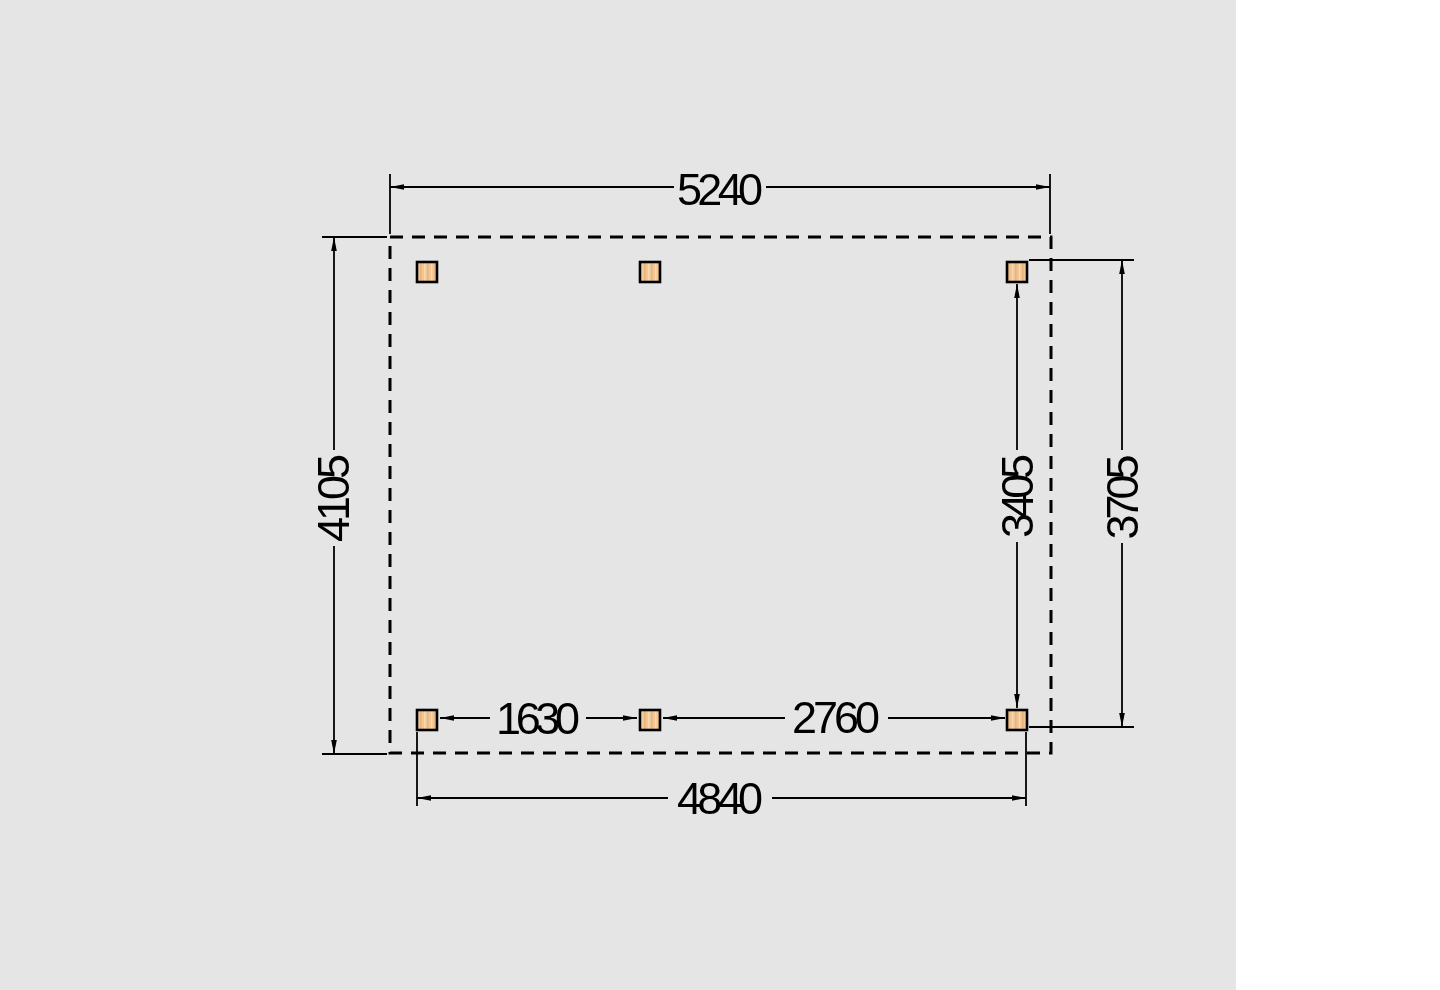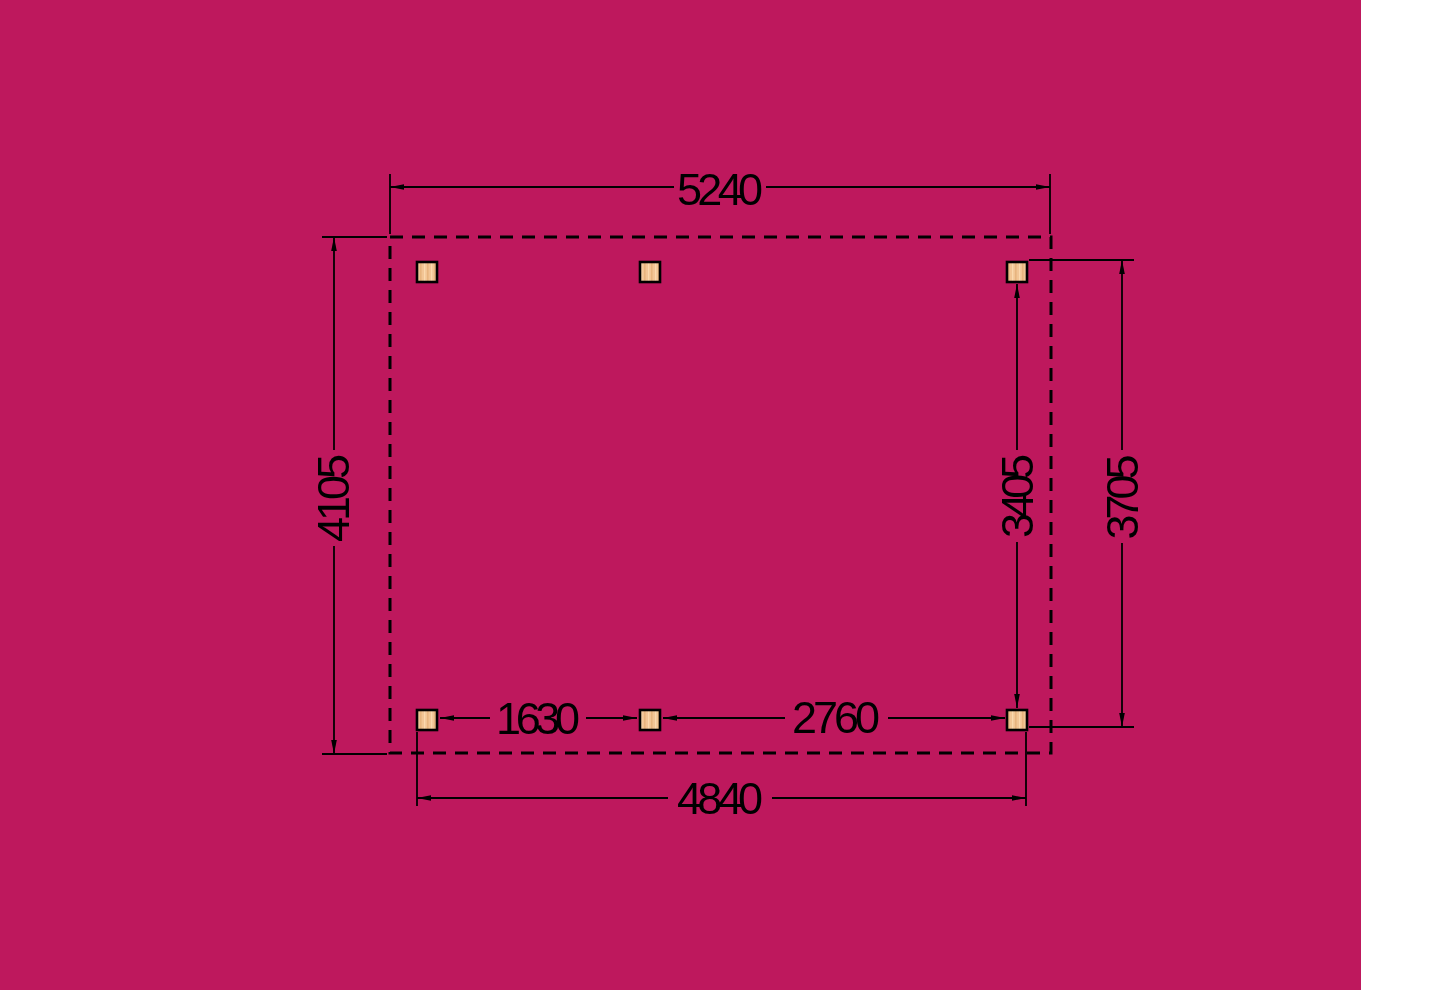--- a/index.html
+++ b/index.html
@@ -6,23 +6,23 @@
     margin: 0;
     padding: 0;
     background: #ffffff;
     width: 1440px;
     height: 990px;
     overflow: hidden;
     font-family: "Liberation Sans", "DejaVu Sans", sans-serif;
   }
   .canvas {
     position: relative;
-    width: 1361px;
+    width: 1236px;
     height: 990px;
-    background: #be185d;
+    background: #e5e5e5;
   }
   svg { display: block; }
   text {
     font-family: "Liberation Sans", "DejaVu Sans", sans-serif;
     font-size: 45px;
     fill: #000000;
   }
 </style>
 </head>
 <body>

